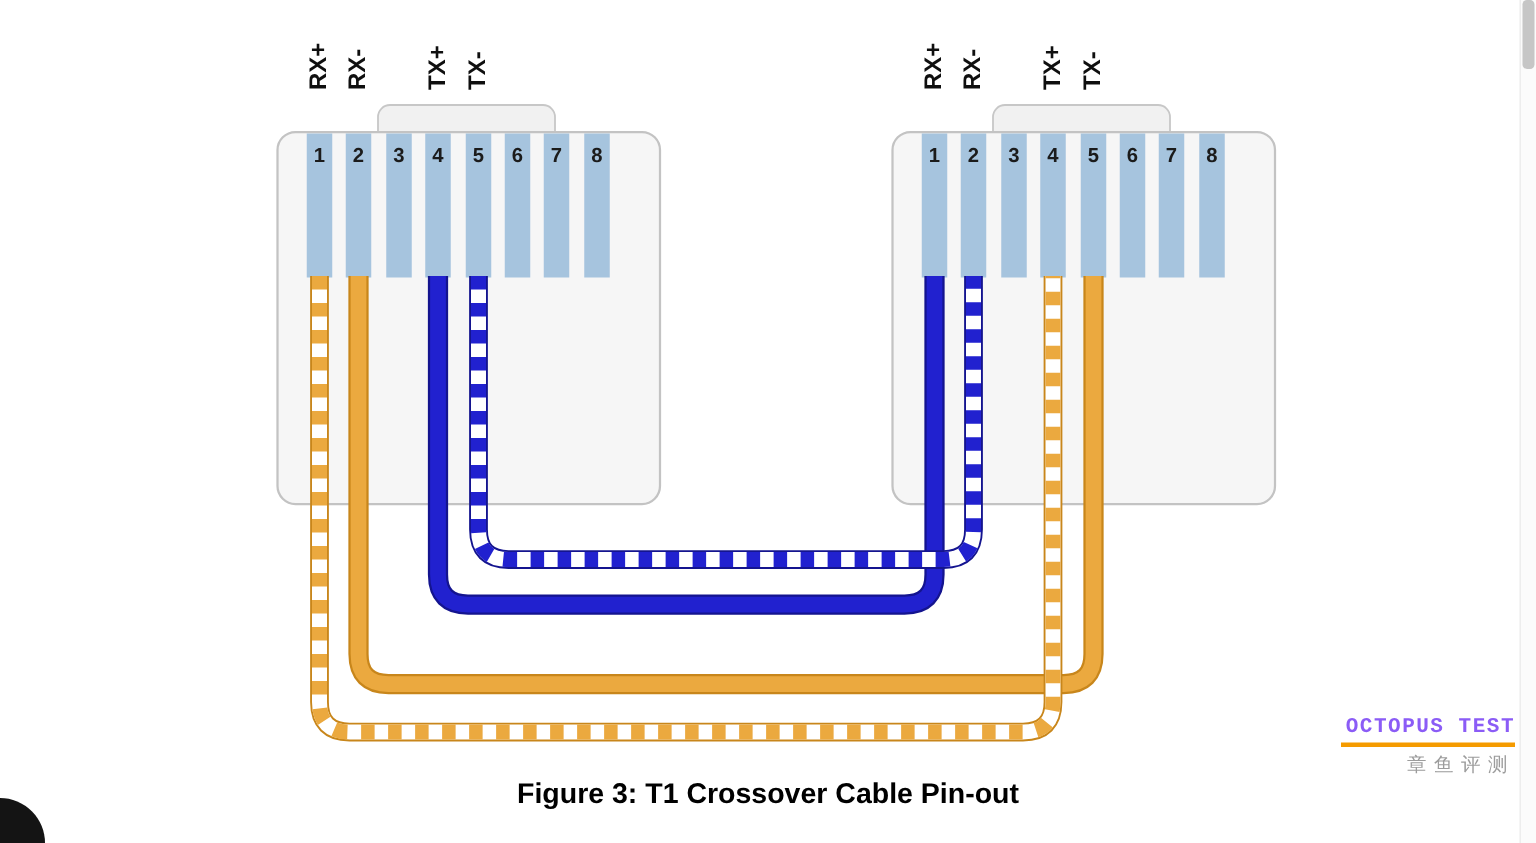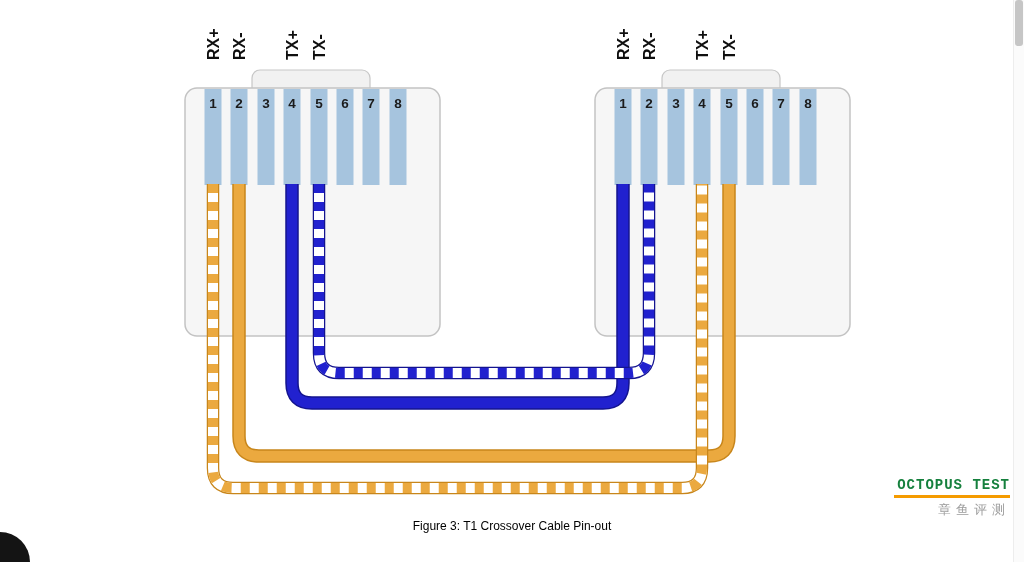--- a/index.html
+++ b/index.html
@@ -23,26 +23,26 @@
   .e-bl{stroke:#14148f;stroke-width:13.5;}
   .c-bl{stroke:#2121cf;stroke-width:10.5;}
   .se-or{stroke:#c8861b;stroke-width:12.5;}
   .se-bl{stroke:#14148f;stroke-width:12.5;}
   .base-w{stroke:#ffffff;stroke-width:10;}
   .d-or{stroke:#eba93f;stroke-width:10;stroke-dasharray:9 9;}
   .d-bl{stroke:#2121cf;stroke-width:10;stroke-dasharray:9 9;}
 
   
   .caption{position:absolute;left:0;right:0;top:519px;text-align:center;
-           font-weight:normal;font-size:12px;color:#000;}
+           font-weight:bold;font-size:19px;color:#000;}
 
   
   .watermark{position:absolute;right:14px;top:477px;width:116px;}
   .wm-title{font-family:"Liberation Mono",monospace;font-weight:bold;font-size:14px;
-            letter-spacing:1px;color:#15803d;white-space:nowrap;text-align:right;}
+            letter-spacing:1px;color:#8b5cf6;white-space:nowrap;text-align:right;}
   .wm-rule{height:3px;background:#f59b00;margin:2px 0 3px;}
   .wm-sub{font-size:13px;letter-spacing:5px;color:#9c9c9c;white-space:nowrap;text-align:right;}
 
   
   .scrollbar{position:absolute;right:0;top:0;width:10px;height:562px;
              background:#fbfbfb;border-left:1px solid #ededed;}
   .scroll-thumb{position:absolute;right:1px;top:0;width:8px;height:46px;
                 background:#c6c6c6;border-radius:3px;}
 
   

